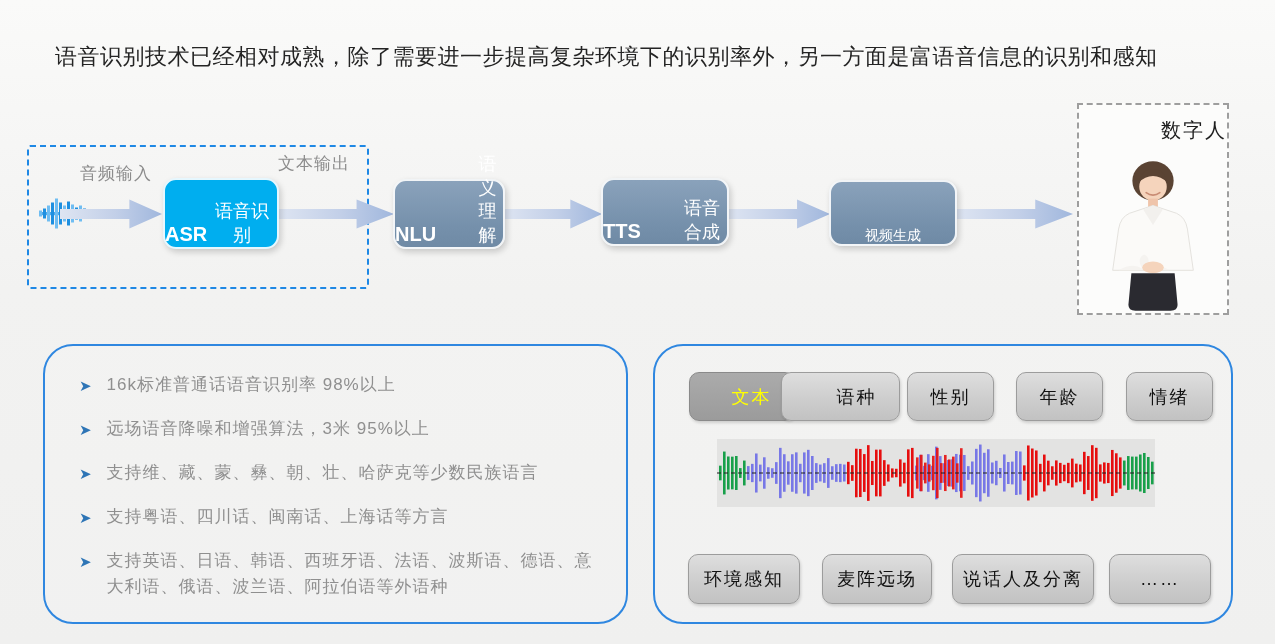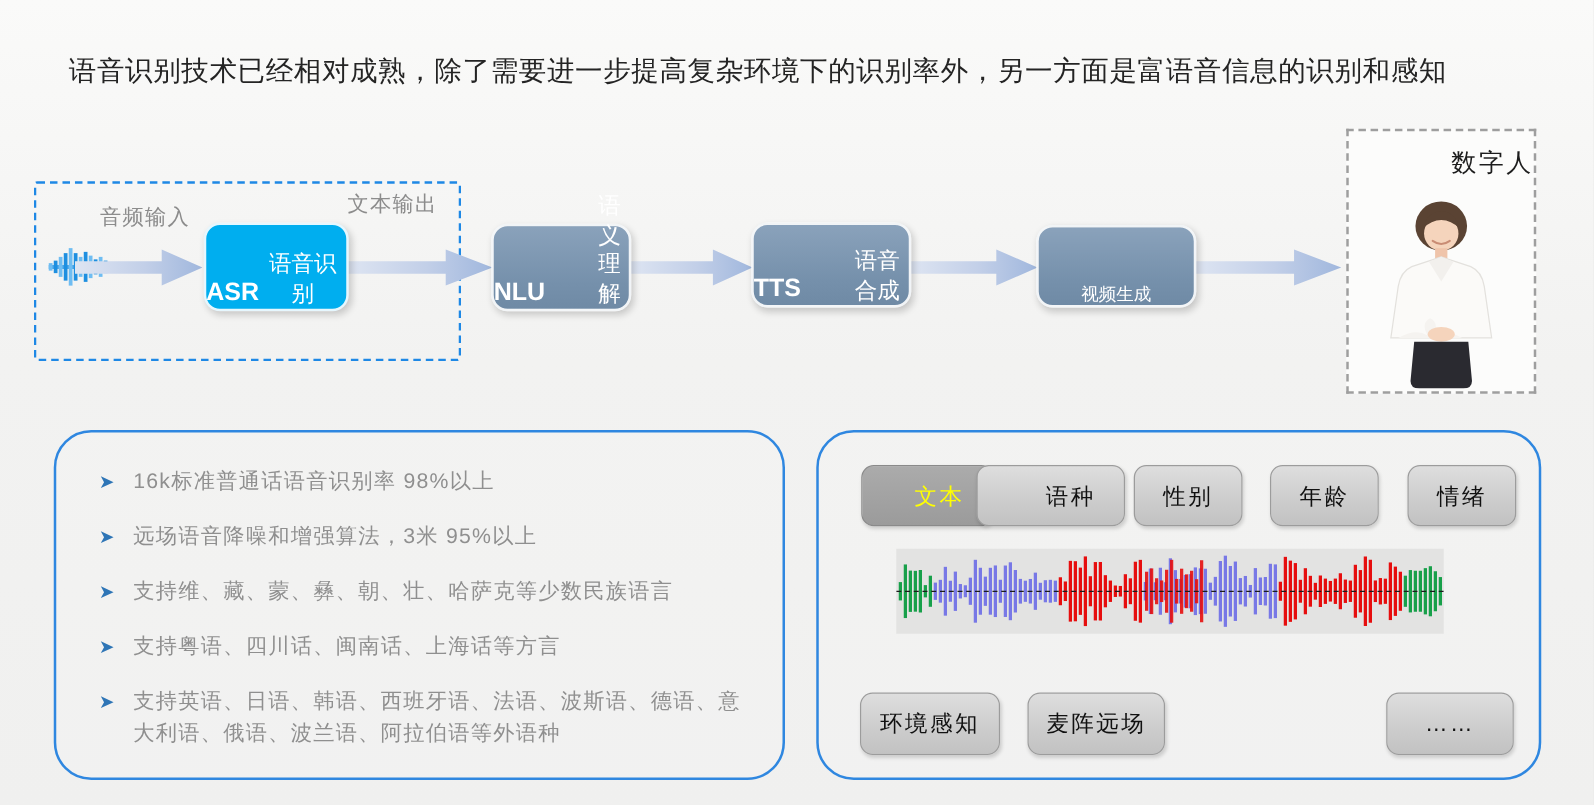--- a/index.html
+++ b/index.html
@@ -296,16 +296,17 @@
           <rect x="422" y="15.498576921636111" width="2.6" height="37.00284615672778" fill="#18A04A"></rect>
           <rect x="426" y="13.982499418605464" width="2.6" height="40.03500116278907" fill="#18A04A"></rect>
           <rect x="430" y="17.994410521248895" width="2.6" height="32.01117895750221" fill="#18A04A"></rect>
           <rect x="434" y="22.65284842373312" width="2.6" height="22.694303152533763" fill="#18A04A"></rect>
           <line x1="0" y1="34" x2="438" y2="34" stroke="#1c1c1c" stroke-width="1" stroke-dasharray="4 3"></line>
         </svg>
     </div>
 
     <div class="tag row2" id="tag-env">环境感知</div>
     <div class="tag row2" id="tag-mic">麦阵远场</div>
+    <div class="tag row2" id="tag-speaker">说话人及分离</div>
     <div class="tag row2" id="tag-more">……</div>
   </div>
 
 </div>
 
 </body></html>

